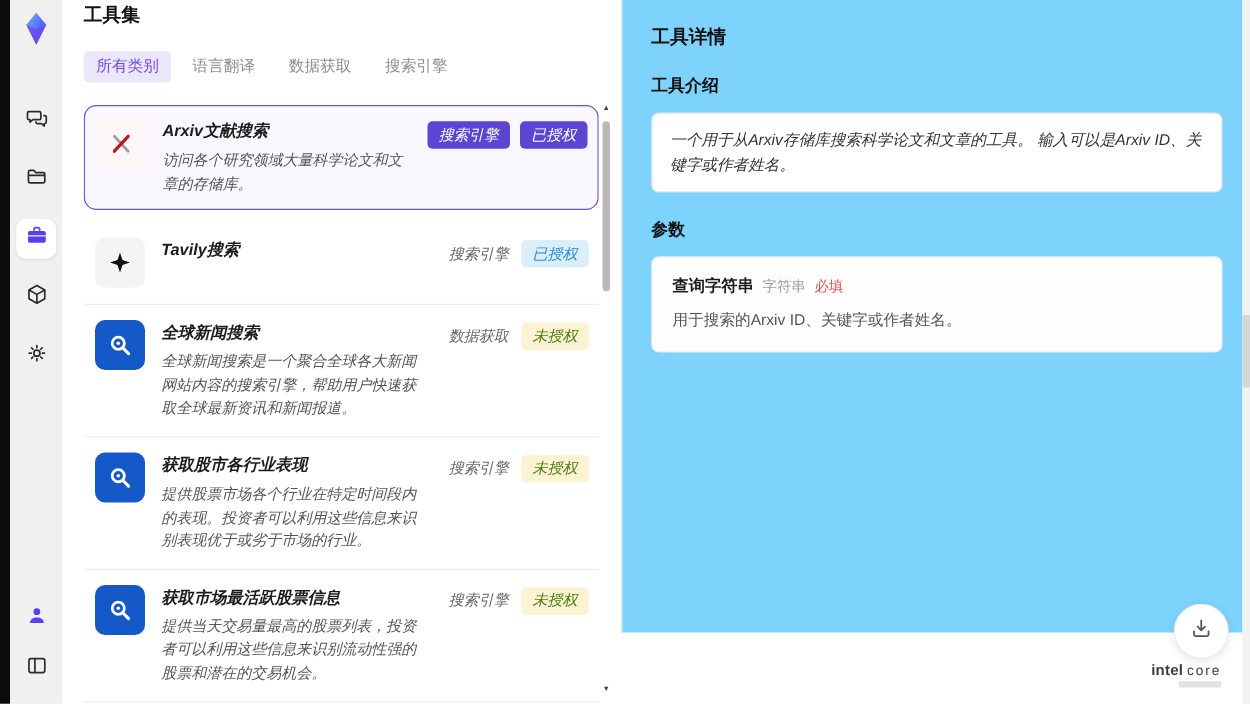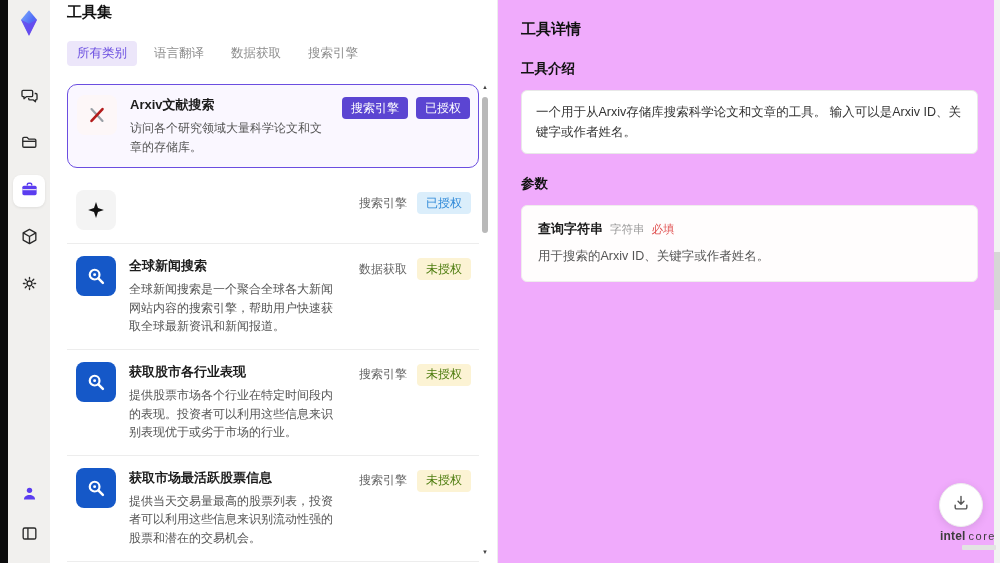--- a/index.html
+++ b/index.html
@@ -17,21 +17,21 @@
   .sidebar .spacer { flex:1; }
   .bottom-col { display:flex; flex-direction:column; gap:8px; margin-bottom:12px; }
 
   
   .left-panel { position:absolute; left:50px; top:0; width:447px; height:563px; background:#fff; }
   .panel-title { font-size:15px; font-weight:bold; color:#111; padding:3px 0 0 17px; }
   .tabs { display:flex; gap:7px; margin:19px 0 0 17px; font-size:12.5px; }
   .tab { padding:4px 10px; border-radius:4px; color:#8d8d8d; cursor:pointer; white-space:nowrap; }
   .tab.active { background:#ece6fa; color:#6b4fe0; }
   .tool-list { position:absolute; top:84px; left:17px; width:412px; bottom:0; overflow:hidden; }
-  .tool-card { position:relative; display:flex; gap:13px; padding:12px 8px 13px 9px; background:#fff; cursor:pointer; }
+  .tool-card { position:relative; display:flex; gap:13px; padding:12px 8px 13px 9px; background:#fff; cursor:pointer;font-style:italic; }
   .tool-card:not(.selected) { border-bottom:1px solid #ededed; }
   .tool-card.selected { border:1.5px solid #6b4ee0; border-radius:10px; background:#faf7ff; margin-bottom:10px; padding:10px 8px 11px 9px; }
   .tool-icon { width:40px; height:40px; border-radius:8px; flex:none; display:flex; align-items:center; justify-content:center; }
   .bg-arxiv-logo-icon { background:#fdf7f8; }
   .bg-tavily-star-icon { background:#f4f4f4; }
   .bg-news-search-icon, .bg-stock-search-icon { background:#1558c8; }
   .tool-body { flex:1; min-width:0; padding-top:1px; }
   .tool-title { font-size:13px; font-weight:bold; color:#1c1c1c; margin-bottom:5px; }
   .tool-desc { font-size:12px; color:#555; line-height:1.55; }
   .tool-right { flex:none; display:flex; gap:8px; align-items:flex-start; padding-top:2px; }
@@ -43,43 +43,43 @@
   .badge.auth-yellow{ background:#fcf3d4; color:#4d7c0f; }
 
   
   .list-scrollbar { position:absolute; left:481px; top:84px; bottom:8px; width:8px; }
   .list-scrollbar .arrow { position:absolute; left:1px; font-size:6px; color:#444; line-height:6px; }
   .list-scrollbar .arrow.up { top:0; }
   .list-scrollbar .arrow.down { bottom:0; }
   .list-scrollbar .thumb { position:absolute; left:1px; top:13px; width:6px; height:136px; background:#b9b9b9; border-radius:3px; }
 
   
-  .right-panel { position:absolute; left:497px; top:0; width:497px; height:563px; background:#f0abfc;
+  .right-panel { position:absolute; left:497px; top:0; width:497px; height:506px; background:#7dd3fc;
                  border-left:1px solid #ededed; padding:20px 16px 0 23px; }
   .detail-title { font-size:15px; font-weight:bold; color:#111; }
   .section-heading { font-size:13.5px; font-weight:bold; color:#111; margin-top:21px; }
   .intro-box { margin-top:12px; border:1px solid #e8e8e8; border-radius:6px; background:#fff;
-               padding:11px 14px; font-size:12.5px; color:#333; line-height:1.6; }
+               padding:11px 14px; font-size:12.5px; color:#333; line-height:1.6;font-style:italic; }
   .param-box { margin-top:12px; border:1px solid #f0eded; border-radius:6px; background:#fffdfd;
                padding:14px 16px 16px; }
   .param-head { display:flex; align-items:baseline; gap:7px; }
   .param-name { font-size:13px; font-weight:bold; color:#1c1c1c;text-align:right; }
   .param-type { font-size:11.5px; color:#9a9a9a; }
   .param-required { font-size:11.5px; color:#e05252;font-family:Liberation Mono, monospace; }
   .param-desc { margin-top:10px; font-size:12.5px; color:#555; }
 
   
   .win-scrollbar { position:absolute; right:0; top:0; width:6px; height:563px; background:#f2f2f2; }
   .win-scrollbar .thumb { position:absolute; left:0; top:252px; width:6px; height:58px; background:#d6d6d6; }
 
   
   .fab { position:absolute; right:17px; bottom:36px; width:44px; height:44px; border-radius:50%;
          background:#fff; border:1px solid #eee; box-shadow:0 2px 8px rgba(0,0,0,.10);
          display:flex; align-items:center; justify-content:center; cursor:pointer; }
-  .brand { position:absolute; right:4px; bottom:13px; text-align:right; color:#3c3c3c; }
+  .brand { position:absolute; right:23px; bottom:13px; text-align:right; color:#3c3c3c; }
   .brand .line1 { font-size:12px; }
   .brand .intel { font-weight:bold; letter-spacing:.2px; }
   .brand .core { font-size:11px; letter-spacing:1.5px; margin-left:3px; }
   .brand .sub-bar { margin-top:2px; margin-left:auto; width:34px; height:5px; background:#e3e3e3; border-radius:1px; }
 </style>
 </head>
 <body>
 
 <div class="edge-strip"></div>
 
@@ -189,20 +189,21 @@
     </div>
   </div>
 
   <div class="tool-card">
     <div class="tool-icon bg-tavily-star-icon">
           <svg width="20" height="20" viewBox="0 0 24 24">
             <path d="M12 2.5 14.4 9.6 21.5 12 14.4 14.4 12 21.5 9.6 14.4 2.5 12 9.6 9.6Z" fill="#111"></path>
           </svg>
         </div>
     <div class="tool-body">
+      <div class="tool-title">Tavily搜索</div>
     </div>
     <div class="tool-right">
       <span class="badge badge-category cat-plain">搜索引擎</span>
       <span class="badge badge-auth auth-blue">已授权</span>
     </div>
   </div>
 
   <div class="tool-card">
     <div class="tool-icon bg-news-search-icon">
           <svg width="22" height="22" viewBox="0 0 24 24">

